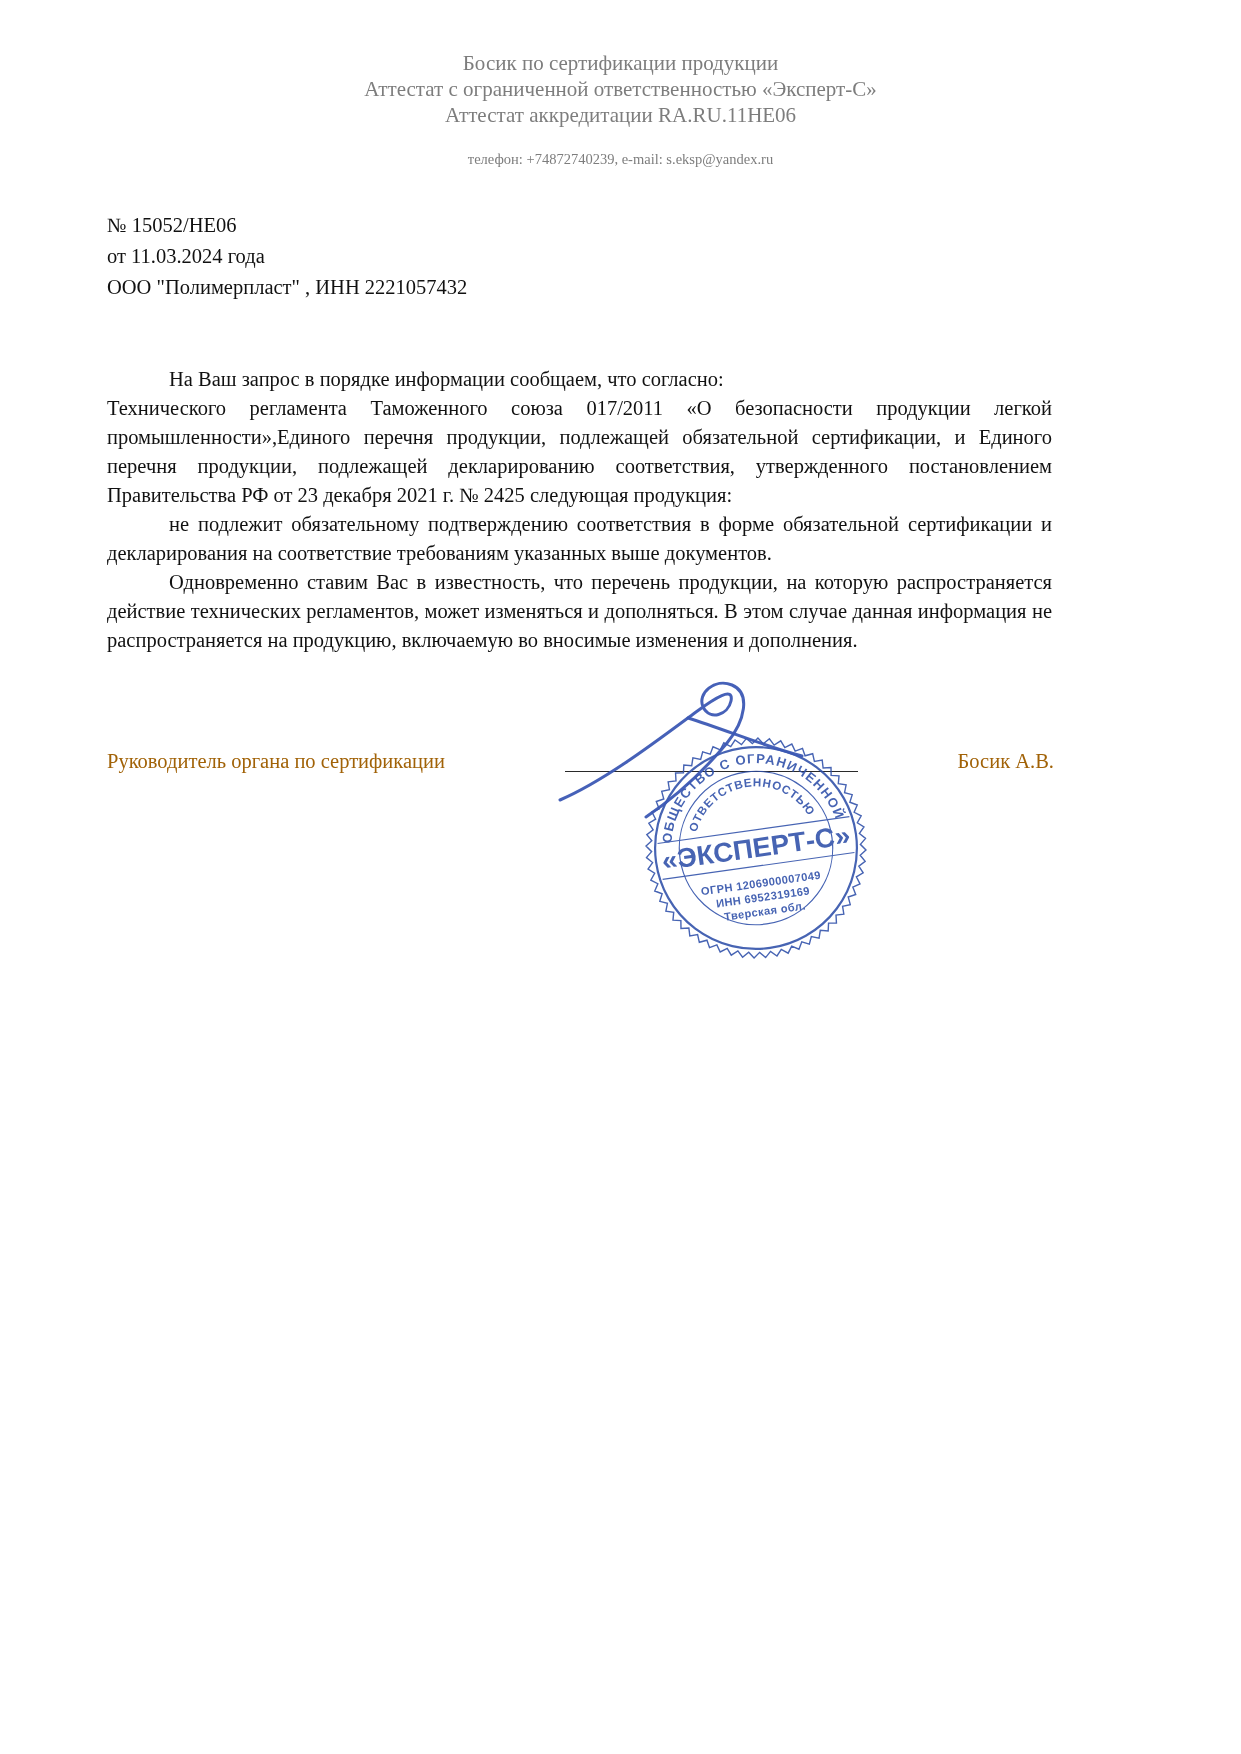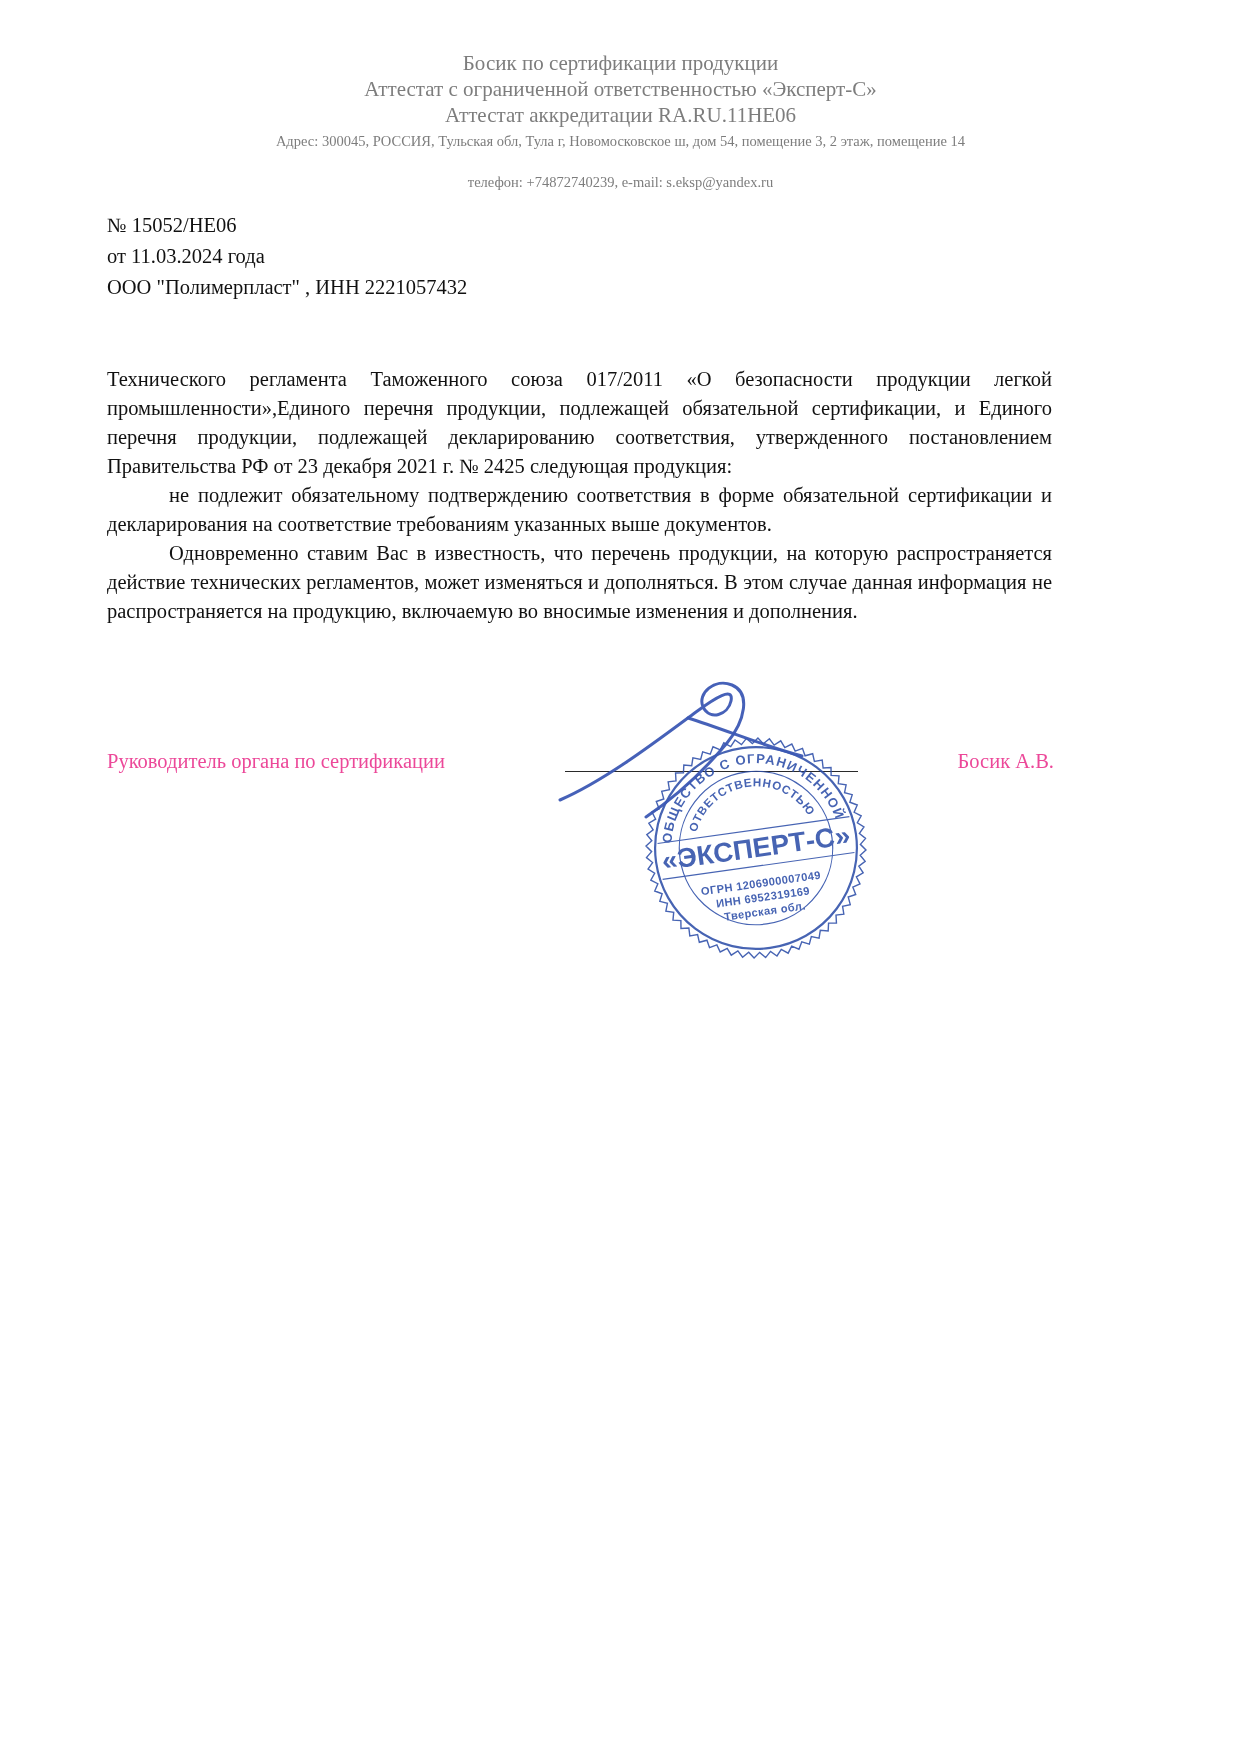--- a/index.html
+++ b/index.html
@@ -48,21 +48,21 @@
   .just { text-align: justify; }
   .gap { margin-top: 23px; }
 
   
   .sign-row {
     position: absolute;
     top: 748px; left: 107px; width: 947px;
     display: flex;
     justify-content: space-between;
     font-size: 20.5px; line-height: 26px;
-    color: #ec4899;
+    color: #a16207;
   }
   .sign-line {
     position: absolute;
     top: 771px; left: 565px; width: 293px;
     border-top: 1.5px solid #2a2a2a;
   }
 
   
   .stamp {
     position: absolute;
@@ -92,33 +92,33 @@
 </style>
 </head>
 <body>
 
 <div class="page">
 
   <header class="doc-header">
     <div class="hl">Босик по сертификации продукции</div>
     <div class="hl">Аттестат с ограниченной ответственностью «Эксперт-С»</div>
     <div class="hl">Аттестат аккредитации RA.RU.11НЕ06</div>
-    <div class="hs first-small">Адрес: 300045, РОССИЯ, Тульская обл, Тула г, Новомосковское ш, дом 54, помещение 3, 2 этаж, помещение 14</div>
     <div class="hs">телефон: +74872740239, e-mail: s.eksp@yandex.ru</div>
   </header>
 
   <div class="ref-row">
     <div class="ref-left">
       <div>№ 15052/НЕ06</div>
       <div>от 11.03.2024 года</div>
     </div>
     <div class="ref-right">ООО "Полимерпласт" , ИНН 2221057432</div>
   </div>
 
   <div class="body-block">
+    <p class="indent">На Ваш запрос в порядке информации сообщаем, что согласно:</p>
     <p class="just">Технического регламента Таможенного союза 017/2011 «О безопасности продукции легкой промышленности»,Единого перечня продукции, подлежащей обязательной сертификации, и Единого перечня продукции, подлежащей декларированию соответствия, утвержденного постановлением Правительства РФ от 23 декабря 2021 г. № 2425 следующая продукция:</p>
     <p class="just indent gap">не подлежит обязательному подтверждению соответствия в форме обязательной сертификации и декларирования на соответствие требованиям указанных выше документов.</p>
     <p class="just indent">Одновременно ставим Вас в известность, что перечень продукции, на которую распространяется действие технических регламентов, может изменяться и дополняться. В этом случае данная информация не распространяется на продукцию, включаемую во вносимые изменения и дополнения.</p>
   </div>
 
   <div class="sign-row">
     <div>Руководитель органа по сертификации</div>
     <div>Босик А.В.</div>
   </div>
   <div class="sign-line"></div>

